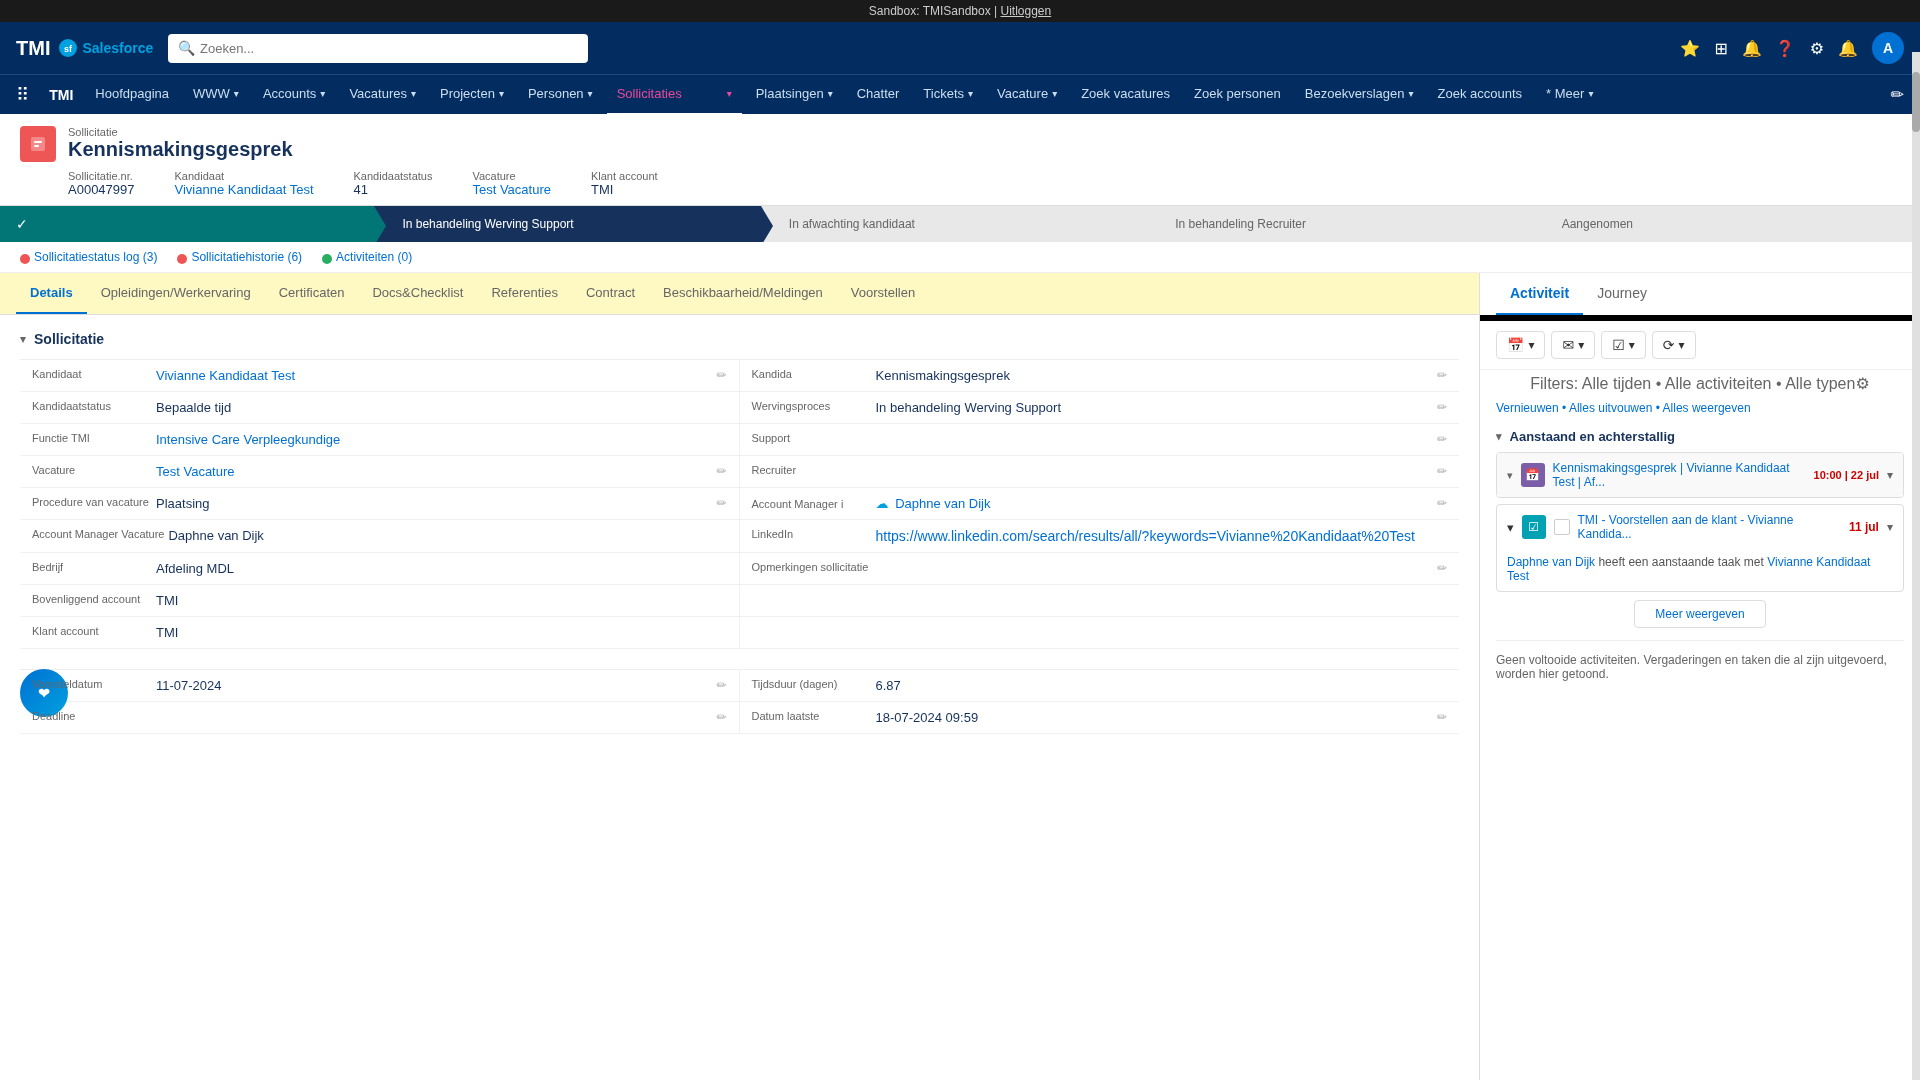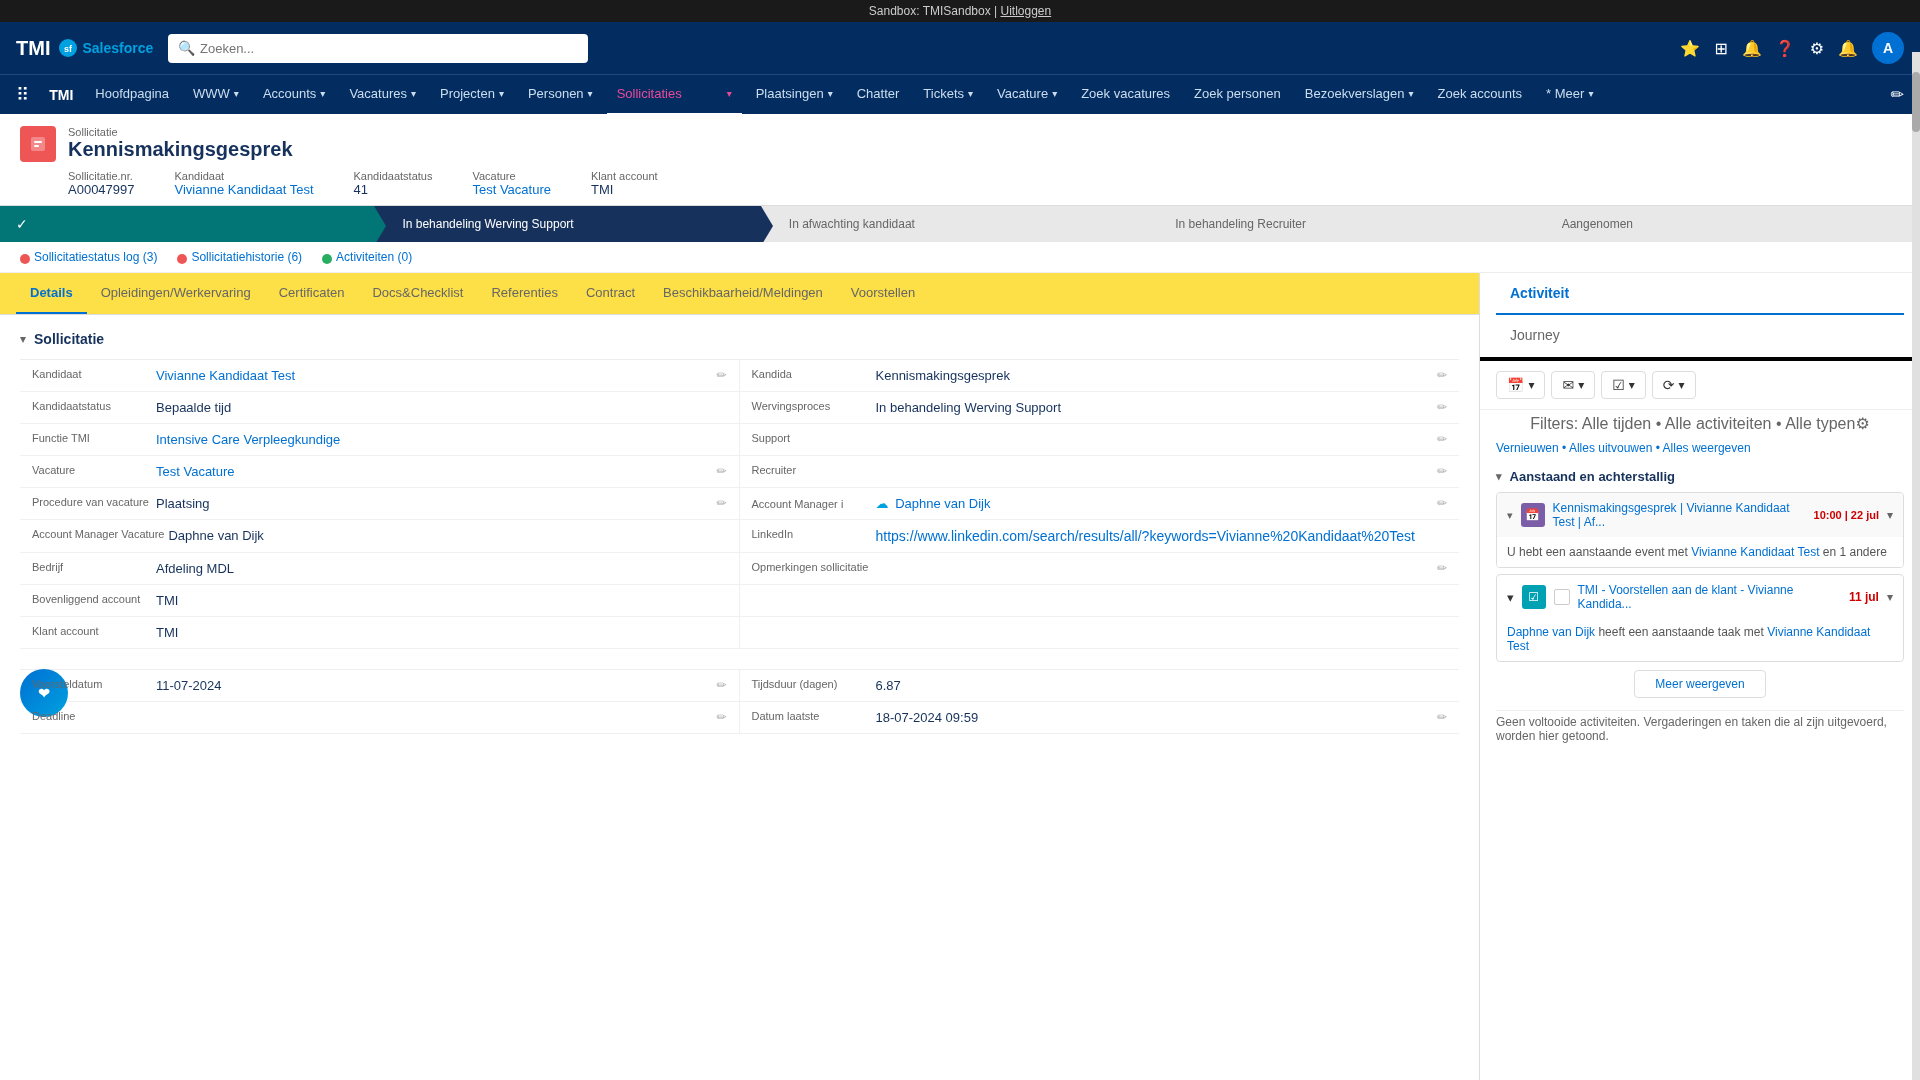--- a/index.html
+++ b/index.html
@@ -260,21 +260,21 @@
       background: white;
       overflow-y: auto;
       border-right: 1px solid #ddd;
     }
 
     
     .detail-tabs {
       display: flex;
       border-bottom: 1px solid #ddd;
       padding: 0 16px;
-      background: #fde047;
+      background: #fef9c3;
       position: sticky;
       top: 0;
       z-index: 10;
     }
     .detail-tab {
       padding: 12px 14px;
       cursor: pointer;
       color: #666;
       font-size: 13px;
       border-bottom: 2px solid transparent;
@@ -344,23 +344,22 @@
     .right-panel {
       width: 440px;
       flex-shrink: 0;
       background: white;
       display: flex;
       flex-direction: column;
       overflow: hidden;
     }
     .activity-tabs {
       display: flex;
-      border-bottom: 4px solid #000000;
+      border-bottom: 6px solid #000000;
       padding: 0 16px;
-      flex-direction: column;
     }
     .activity-tab {
       padding: 12px 14px;
       cursor: pointer;
       color: #666;
       font-size: 14px;
       border-bottom: 2px solid transparent;
     }
     .activity-tab.active {
       color: #0070d2;
@@ -516,21 +515,21 @@
       border-radius: 4px;
       background: white;
       cursor: pointer;
       font-size: 12px;
       color: #0070d2;
     }
 
     .no-activity {
       font-size: 12px;
       color: #666;
-      padding: 4px 0;
+      padding: 12px 0;
       border-top: 1px solid #eee;
       margin-top: 8px;
     }
 
     
     ::-webkit-scrollbar { width: 6px; }
     ::-webkit-scrollbar-track { background: #f1f1f1; }
     ::-webkit-scrollbar-thumb { background: #ccc; border-radius: 3px; }
 
     .vertical-scrollbar {
@@ -942,25 +941,20 @@
         </div>
 
         <div class="activity-item">
           <div class="activity-item-header">
             <span class="toggle">▾</span>
             <div class="event-icon purple">📅</div>
             <span class="activity-title">Kennismakingsgesprek | Vivianne Kandidaat Test | Af...</span>
             <span class="activity-date">10:00 | 22 jul</span>
             <span class="activity-dropdown">▾</span>
           </div>
-          <div class="activity-item-body">
-            <span>U hebt een aanstaande event met </span>
-            <a>Vivianne Kandidaat Test</a>
-            <span> en 1 andere</span>
-          </div>
         </div>
 
         <div class="task-item">
           <div class="task-item-header">
             <span class="toggle">▾</span>
             <div class="event-icon teal">☑</div>
             <div class="task-checkbox"></div>
             <span class="task-title">TMI - Voorstellen aan de klant - Vivianne Kandida...</span>
             <span class="task-date">11 jul</span>
             <span class="activity-dropdown">▾</span>

